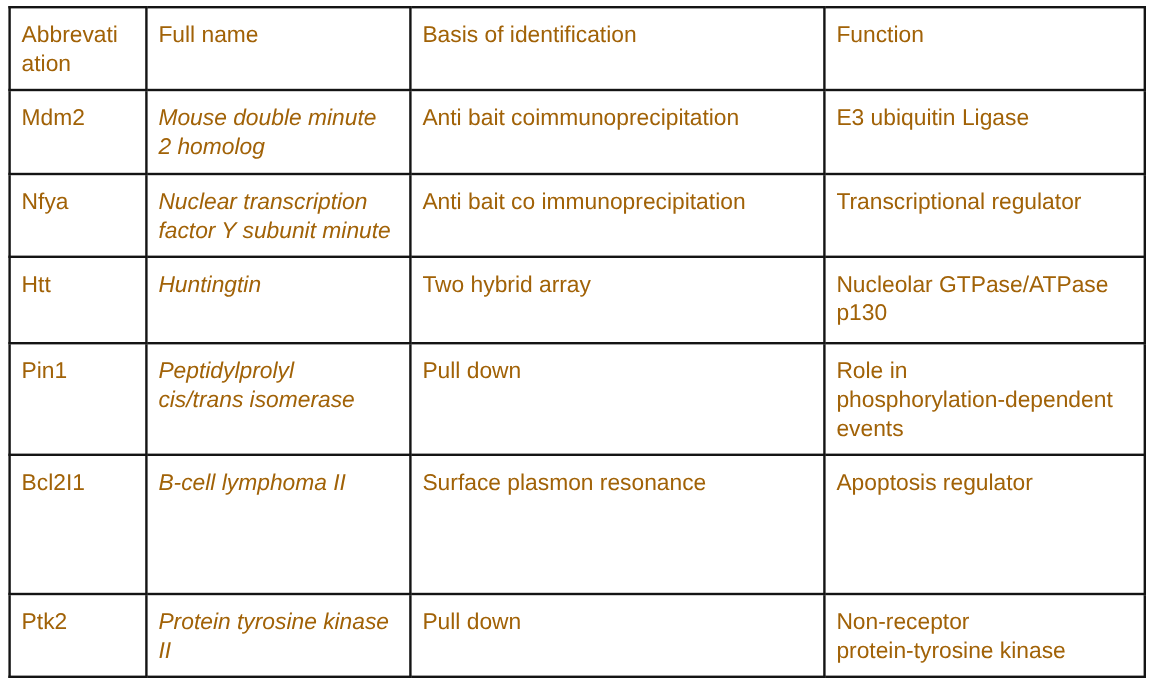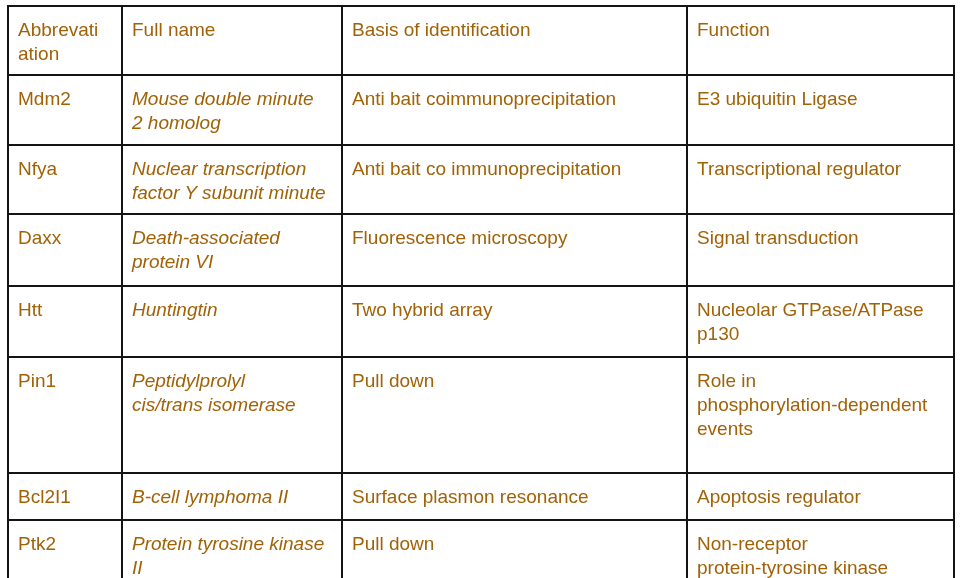--- a/index.html
+++ b/index.html
@@ -84,27 +84,20 @@
         <td class="func">E3 ubiquitin Ligase</td>
       </tr>
       <tr>
         <td class="abbr">Nfya</td>
         <td class="full">Nuclear transcription
 factor Y subunit minute</td>
         <td class="basis">Anti bait co immunoprecipitation</td>
         <td class="func">Transcriptional regulator</td>
       </tr>
       <tr>
-        <td class="abbr">Daxx</td>
-        <td class="full">Death-associated
-protein VI</td>
-        <td class="basis">Fluorescence microscopy</td>
-        <td class="func">Signal transduction</td>
-      </tr>
-      <tr>
         <td class="abbr">Htt</td>
         <td class="full">Huntingtin</td>
         <td class="basis">Two hybrid array</td>
         <td class="func">Nucleolar GTPase/ATPase
 p130</td>
       </tr>
       <tr>
         <td class="abbr">Pin1</td>
         <td class="full">Peptidylprolyl
 cis/trans isomerase</td>

